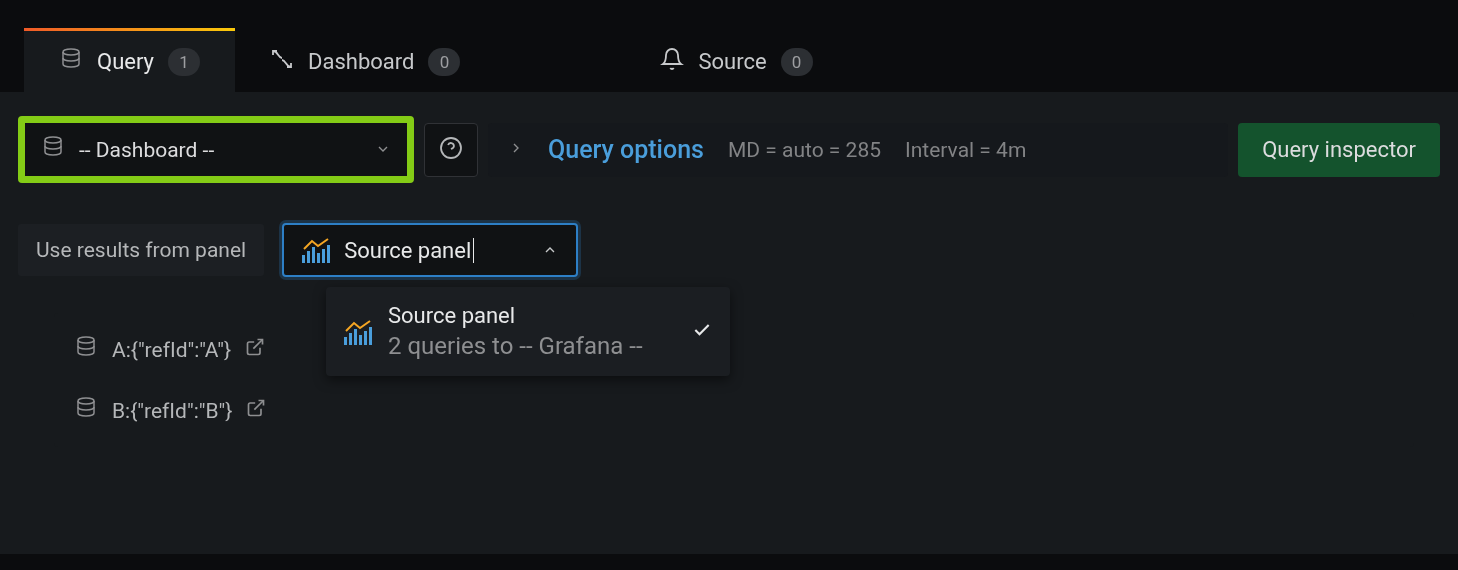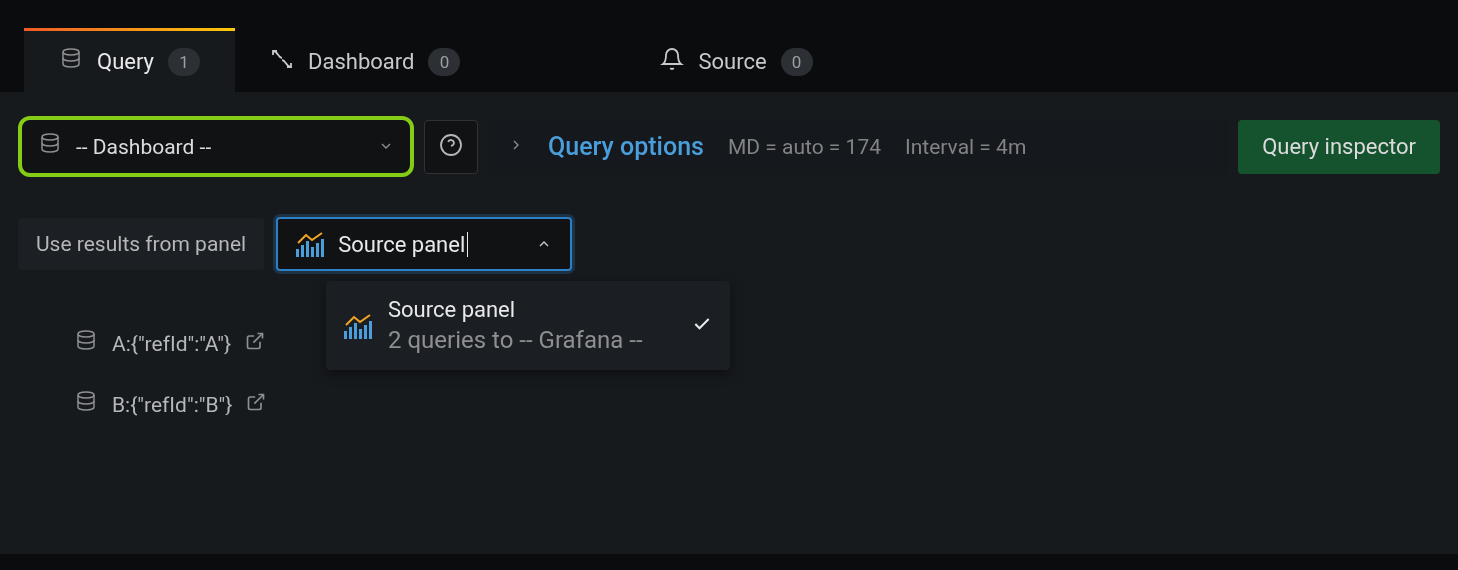--- a/index.html
+++ b/index.html
@@ -77,22 +77,22 @@
       gap: 10px;
       align-items: center;
       margin-bottom: 40px;
     }
 
     .datasource-picker {
       display: flex;
       align-items: center;
       gap: 14px;
       background: #101214;
-      border: 4px solid #84cc16;
-      border-radius: 12px;
+      border: 7px solid #84cc16;
+      border-radius: 4px;
       padding: 12px 16px;
       min-width: 396px;
       cursor: pointer;
       color: #dcdcde;
       font-size: 21px;
     }
 
     .datasource-picker .chevron {
       margin-left: auto;
     }
@@ -141,21 +141,21 @@
       font-weight: 400;
       cursor: pointer;
       height: 54px;
       display: flex;
       align-items: center;
     }
 
     .panel-selector-row {
       display: flex;
       align-items: center;
-      gap: 12px;
+      gap: 18px;
       margin-bottom: 36px;
       position: relative;
     }
 
     .field-label {
       background: #1c1f23;
       padding: 14px 18px;
       color: #b5b7b9;
       font-size: 21px;
       border-radius: 3px;
@@ -382,21 +382,21 @@
       </span>
     </div>
 
     <div class="query-options-bar">
       <span class="chevron">
         <svg viewBox="0 0 24 24" fill="none" stroke="#8e8f91" stroke-width="2">
             <polyline points="9 18 15 12 9 6"></polyline>
           </svg>
       </span>
       <span class="query-options-link">Query options</span>
-      <span class="query-options-info">MD = auto = 174</span>
+      <span class="query-options-info">MD = auto = 285</span>
       <span class="query-options-info">Interval = 4m</span>
     </div>
 
     <div class="query-inspector-btn">
       <span>Query inspector</span>
     </div>
   </div>
 
   <div class="panel-selector-row">
     <div class="field-label">Use results from panel</div>

